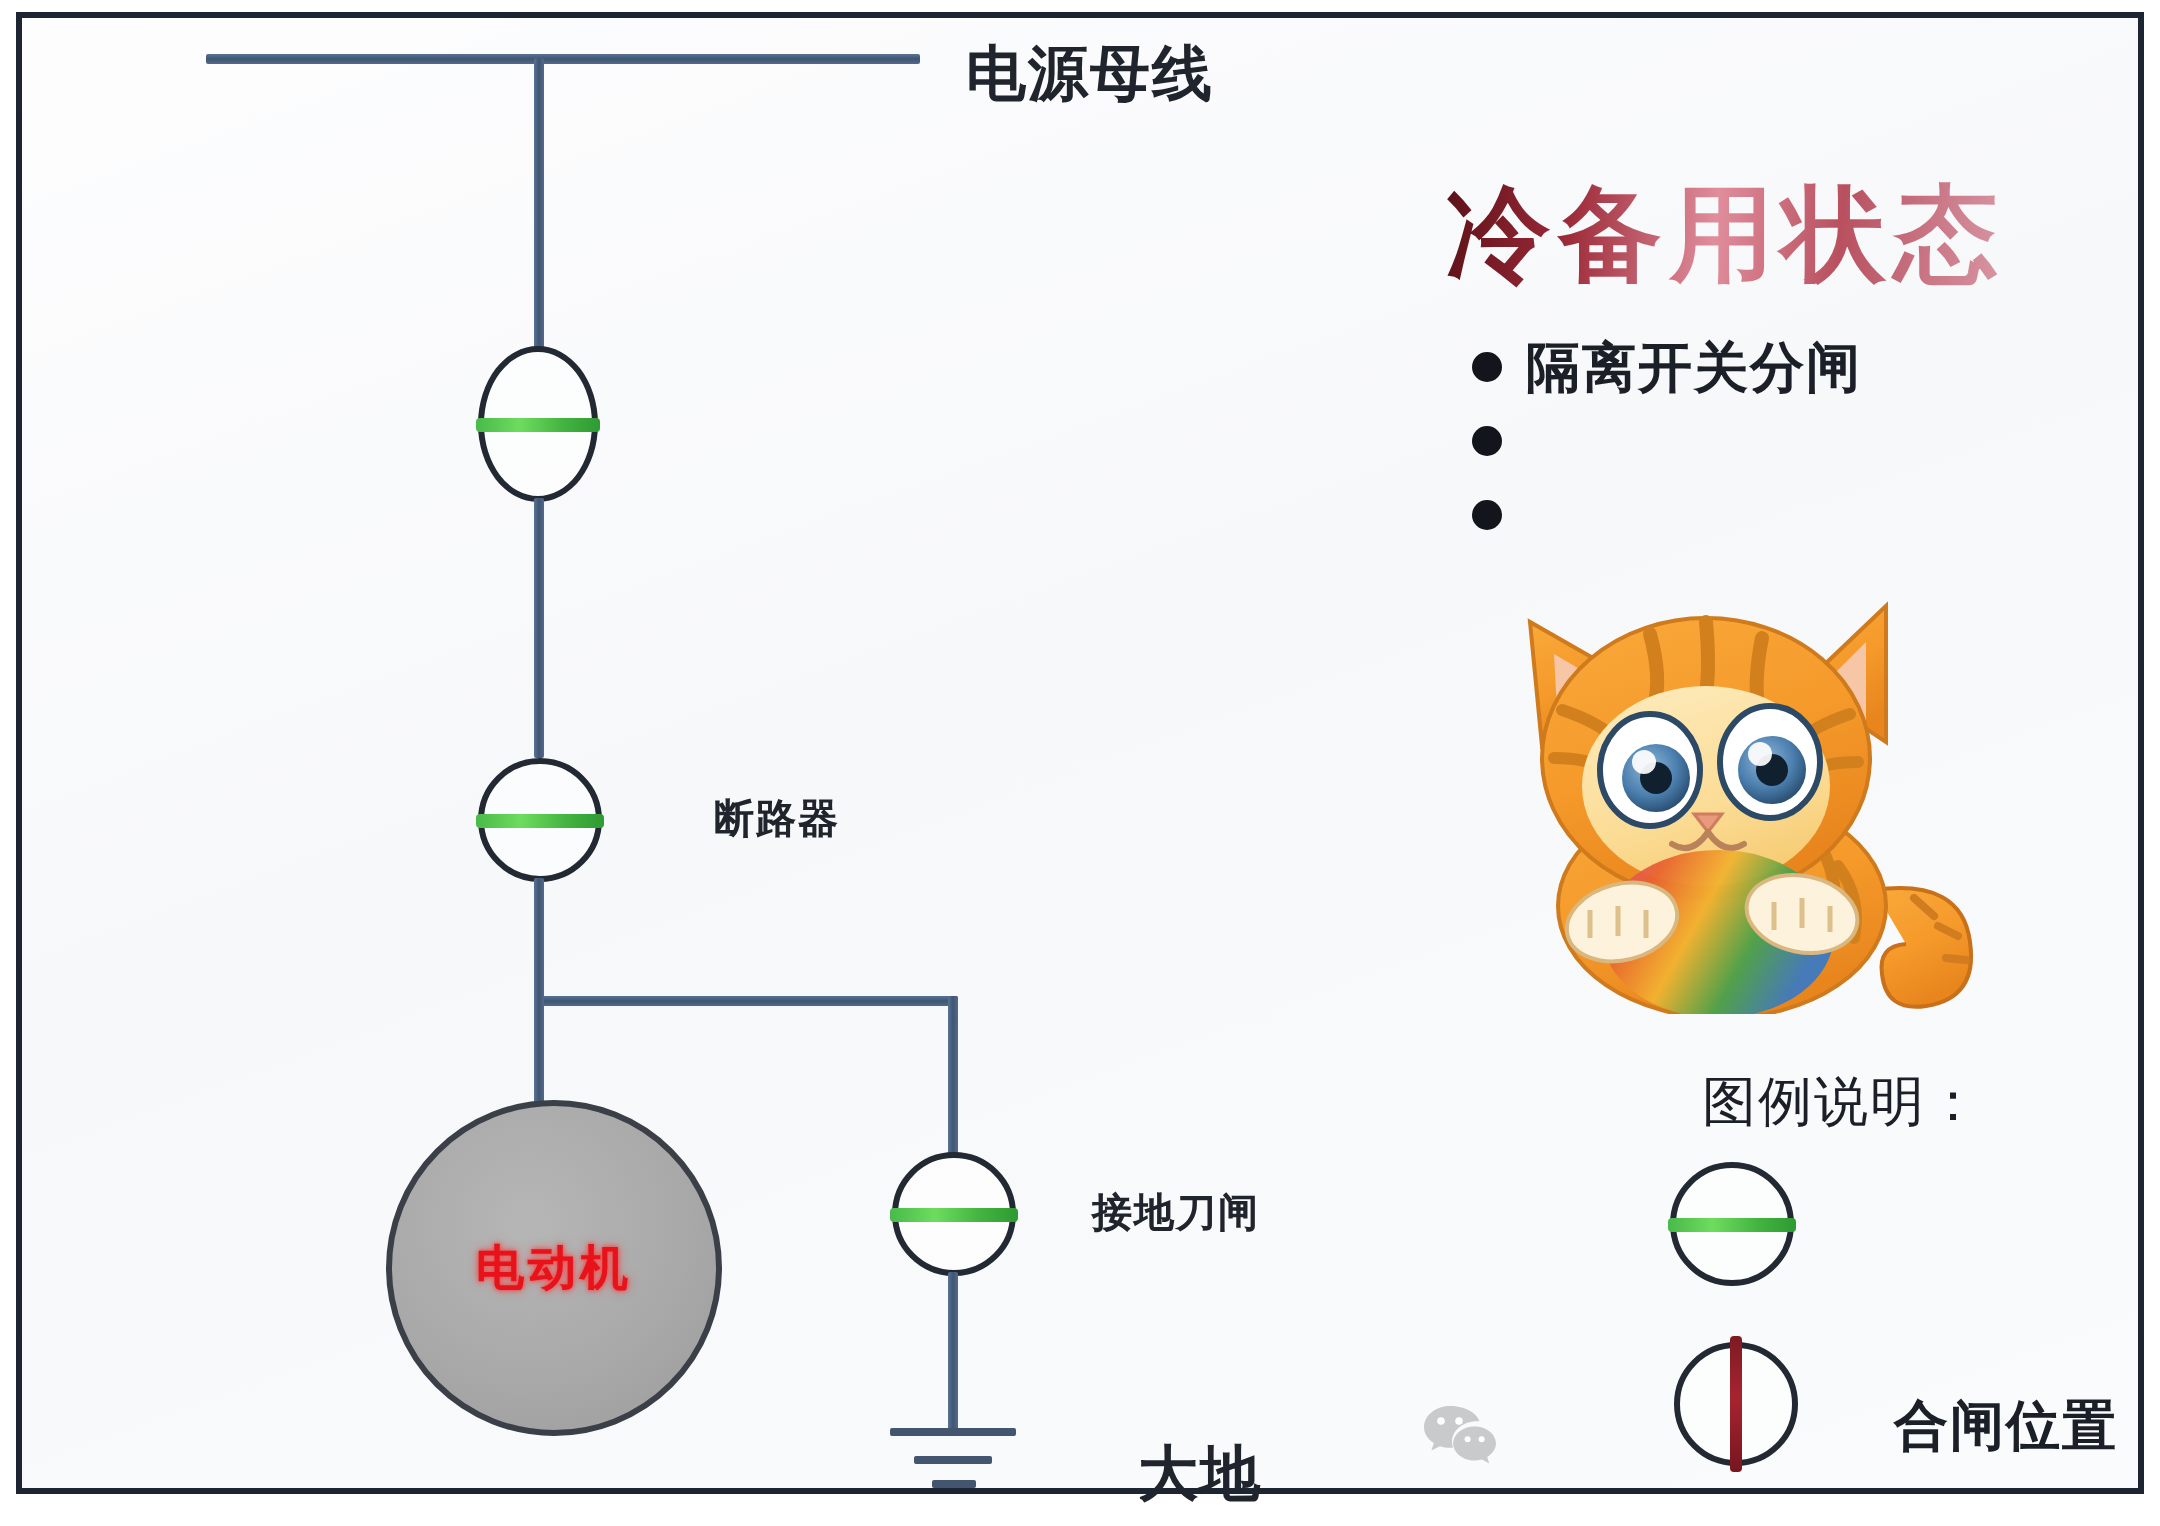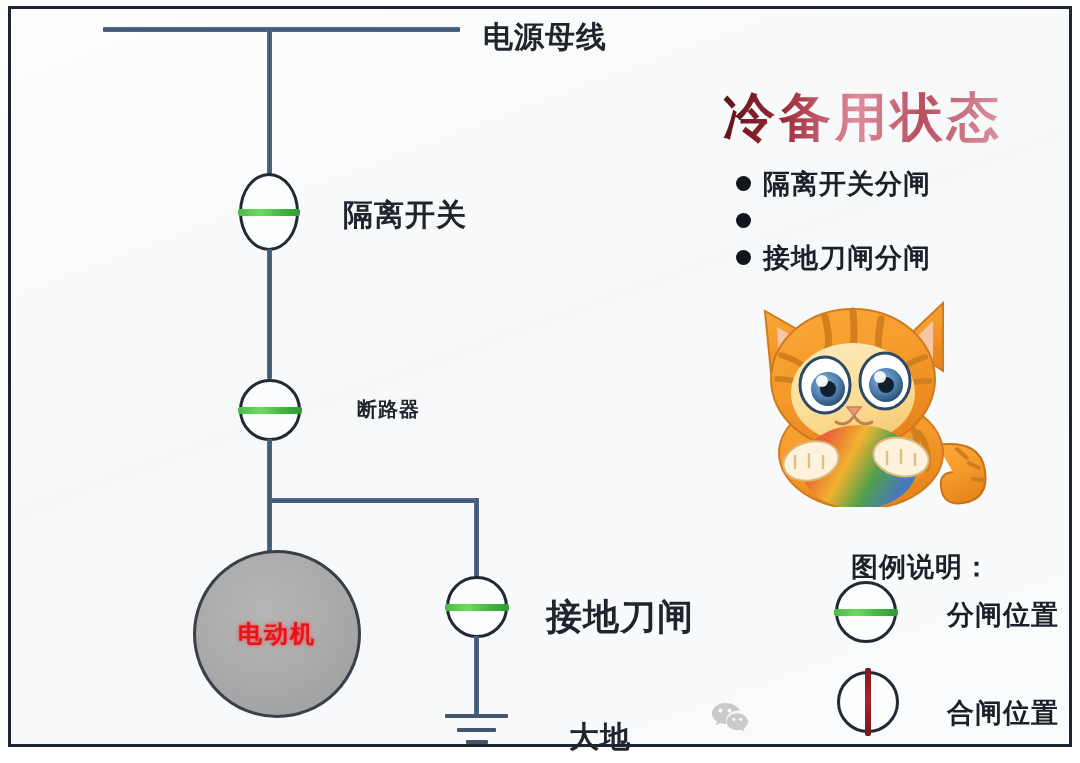--- a/index.html
+++ b/index.html
@@ -128,21 +128,21 @@
     font-size:27px;
     font-weight:600;
     color:#1b1f27;
     letter-spacing:1px;
     white-space:nowrap;
   }
 
   
   #legend-title{
     position:absolute;left:840px;top:524px;
-    font-size:27px;font-weight:700;color:#1b1f27;letter-spacing:1px;margin-top:16px;
+    font-size:27px;font-weight:400;color:#1b1f27;letter-spacing:1px;
   }
   .legend-label{
     position:absolute;
     font-size:27px;font-weight:600;color:#1b1f27;letter-spacing:1px;
     white-space:nowrap;
   }
 
   
   #cat{position:absolute;left:718px;top:268px;width:270px;height:230px;}
   #cat-caption{
@@ -175,21 +175,20 @@
   <div id="frame">
 
     <div class="wire-h" style="left:92px;top:18px;width:357px;"></div>
     <div class="lbl" style="left:472px;top:8px;font-size:30px;">电源母线</div>
 
     <div class="wire-v" style="left:256px;top:20px;height:145px;"></div>
 
     <div class="sw" id="isolator" style="left:228px;top:164px;width:60px;height:78px;">
       <div class="bar-open"></div>
     </div>
-    <div class="lbl" style="left:332px;top:186px;font-size:30px;">隔离开关</div>
 
     <div class="wire-v" style="left:256px;top:240px;height:130px;"></div>
 
     <div class="sw" id="breaker" style="left:228px;top:370px;width:62px;height:62px;">
       <div class="bar-open"></div>
     </div>
     <div class="lbl" style="left:346px;top:387px;font-size:20px;">断路器</div>
 
     <div class="wire-v" style="left:256px;top:430px;height:63px;"></div>
 
@@ -199,42 +198,41 @@
 
     <div id="motor" style="left:182px;top:541px;width:168px;height:168px;">
       <span id="motor-text">电动机</span>
     </div>
 
     <div class="wire-v" style="left:463px;top:489px;height:80px;"></div>
 
     <div class="sw" id="earth-switch" style="left:435px;top:567px;width:62px;height:62px;">
       <div class="bar-open"></div>
     </div>
-    <div class="lbl" style="left:535px;top:584px;font-size:36px;">接地刀闸</div>
+    <div class="lbl" style="left:535px;top:584px;font-size:20px;">接地刀闸</div>
 
     <div class="wire-v" style="left:463px;top:627px;height:80px;"></div>
 
     <div class="earth-bar" style="left:434px;top:705px;width:63px;"></div>
     <div class="earth-bar" style="left:446px;top:719px;width:39px;"></div>
     <div class="earth-bar" style="left:455px;top:731px;width:22px;"></div>
     <div class="lbl" style="left:522px;top:708px;font-size:30px;margin-left:36px;">大地</div>
 
     <div id="title" style="left:712px;top:38px;">冷备用状态</div>
 
     <div id="bullets">
       <div class="bullet-row">
         <span class="bullet-dot"></span>
         <span class="bullet-text">隔离开关分闸</span>
       </div>
       <div class="bullet-row">
         <span class="bullet-dot"></span>
       </div>
       <div class="bullet-row">
         <span class="bullet-dot"></span>
-        <span class="bullet-text">接地刀闸分闸</span>
       </div>
     </div>
 
     <div id="cat">
       <svg width="270" height="230" viewBox="0 0 270 230">
         <defs>
           <linearGradient id="furG" x1="0" y1="0" x2="0.4" y2="1">
             <stop offset="0%" stop-color="#f9a93b"></stop>
             <stop offset="55%" stop-color="#f59a2b"></stop>
             <stop offset="100%" stop-color="#e8861d"></stop>
@@ -297,21 +295,20 @@
         <path d="M66 178 l0 14 M80 176 l0 15 M94 178 l0 14" stroke="#ddc08c" stroke-width="2.5" fill="none"></path>
         <path d="M158 174 l0 14 M172 172 l0 15 M186 176 l0 13" stroke="#ddc08c" stroke-width="2.5" fill="none"></path>
       </svg>
     </div>
 
     <div id="legend-title">图例说明：</div>
 
     <div class="sw" style="left:824px;top:572px;width:62px;height:62px;">
       <div class="bar-open"></div>
     </div>
-    <div class="legend-label" style="left:936px;top:588px;">分闸位置</div>
 
     <div class="sw" style="left:826px;top:662px;width:62px;height:62px;">
       <div class="bar-closed"></div>
     </div>
     <div class="legend-label" style="left:936px;top:686px;">合闸位置</div>
 
     <div id="watermark">
       <svg id="wm-logo" width="38" height="32" viewBox="0 0 38 32">
         <path d="M14 2 C6.5 2 1 7 1 12.6 c0 3.2 1.9 6 4.9 7.9 l-1.2 3.8 4.3 -2.2 c1.6 .5 3.3 .8 5 .8 .5 0 1 0 1.5 -.1 -.3 -.9 -.5 -1.9 -.5 -2.9 0 -5.7 5.6 -10.3 12.5 -10.3 .4 0 .8 0 1.2 .1 C27.4 5.4 21.3 2 14 2 z" fill="#c9cacc"></path>
         <circle cx="9.5" cy="9.5" r="1.9" fill="#ffffff"></circle>

